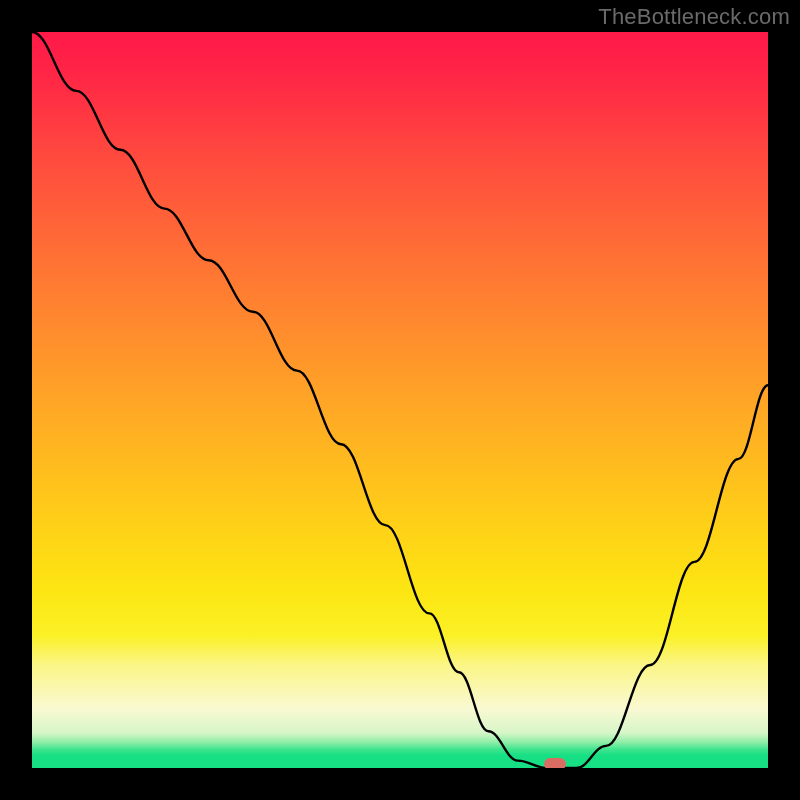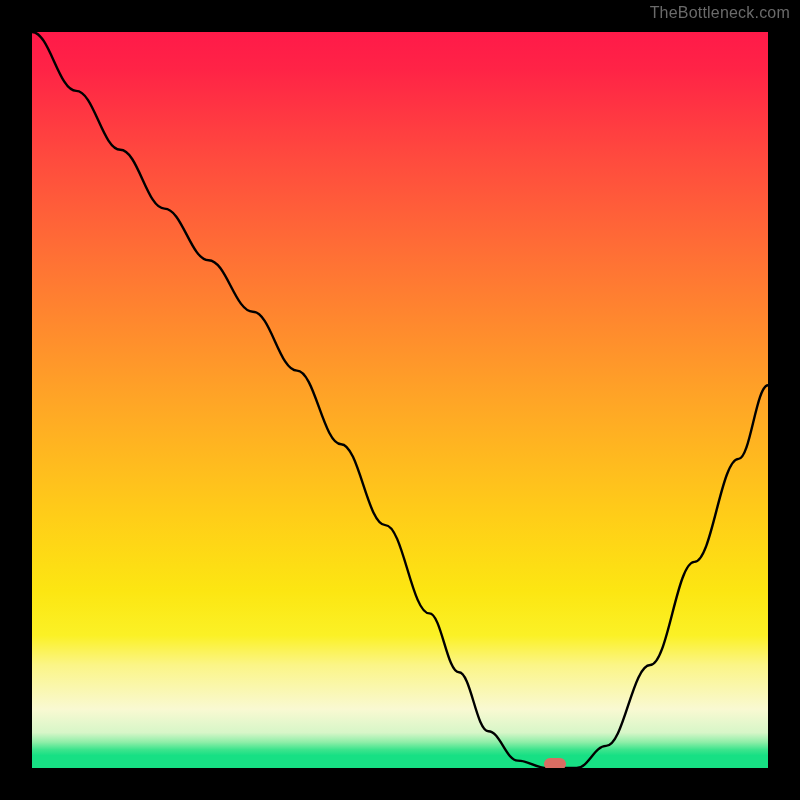--- a/index.html
+++ b/index.html
@@ -15,21 +15,21 @@
     position: relative;
     width: 800px;
     height: 800px;
     background: #000;
   }
   .watermark {
     position: absolute;
     top: 4px;
     right: 10px;
     color: #6a6a6a;
-    font-size: 16px;
+    font-size: 22px;
     font-weight: 500;
     letter-spacing: 0.2px;
     z-index: 3;
   }
   .plot-area {
     position: absolute;
     left: 32px;
     top: 32px;
     width: 736px;
     height: 736px;

